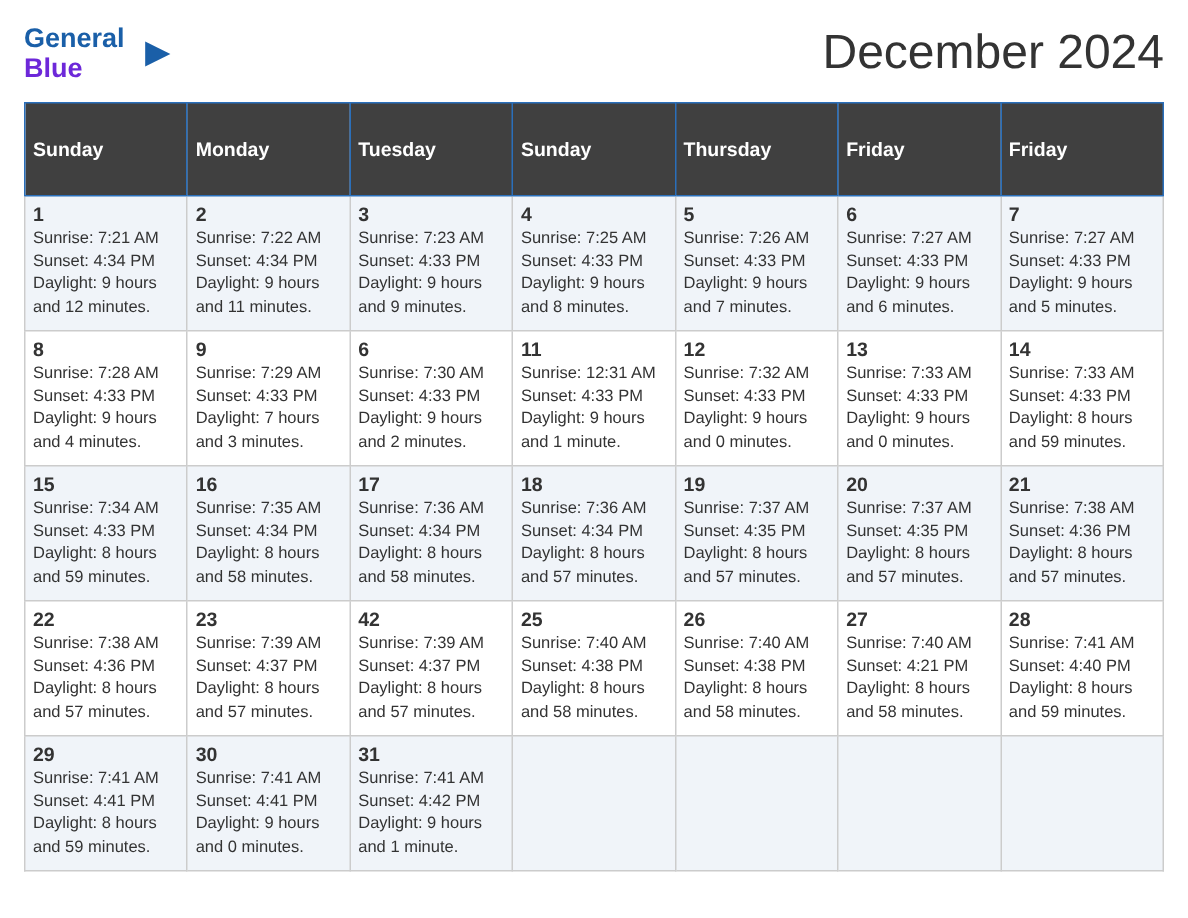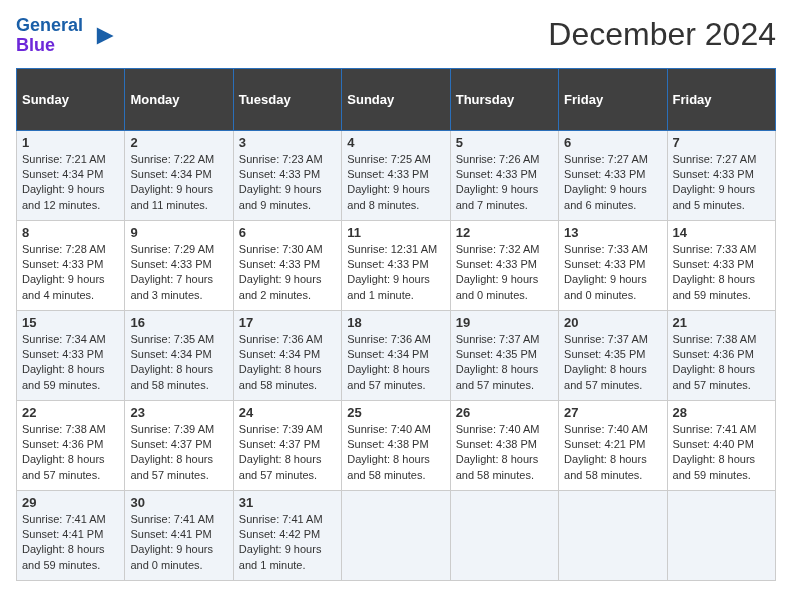--- a/index.html
+++ b/index.html
@@ -215,21 +215,21 @@
       <tr>
         <td>
           <span class="day-num">22</span>
           <div class="day-info"><span>Sunrise: 7:38 AM</span><br><span>Sunset: 4:36 PM</span><br><span>Daylight: 8 hours and 57 minutes.</span></div>
         </td>
         <td>
           <span class="day-num">23</span>
           <div class="day-info"><span>Sunrise: 7:39 AM</span><br><span>Sunset: 4:37 PM</span><br><span>Daylight: 8 hours and 57 minutes.</span></div>
         </td>
         <td>
-          <span class="day-num">24</span>
+          <span class="day-num">42</span>
           <div class="day-info"><span>Sunrise: 7:39 AM</span><br><span>Sunset: 4:37 PM</span><br><span>Daylight: 8 hours and 57 minutes.</span></div>
         </td>
         <td>
           <span class="day-num">25</span>
           <div class="day-info"><span>Sunrise: 7:40 AM</span><br><span>Sunset: 4:38 PM</span><br><span>Daylight: 8 hours and 58 minutes.</span></div>
         </td>
         <td>
           <span class="day-num">26</span>
           <div class="day-info"><span>Sunrise: 7:40 AM</span><br><span>Sunset: 4:38 PM</span><br><span>Daylight: 8 hours and 58 minutes.</span></div>
         </td>

